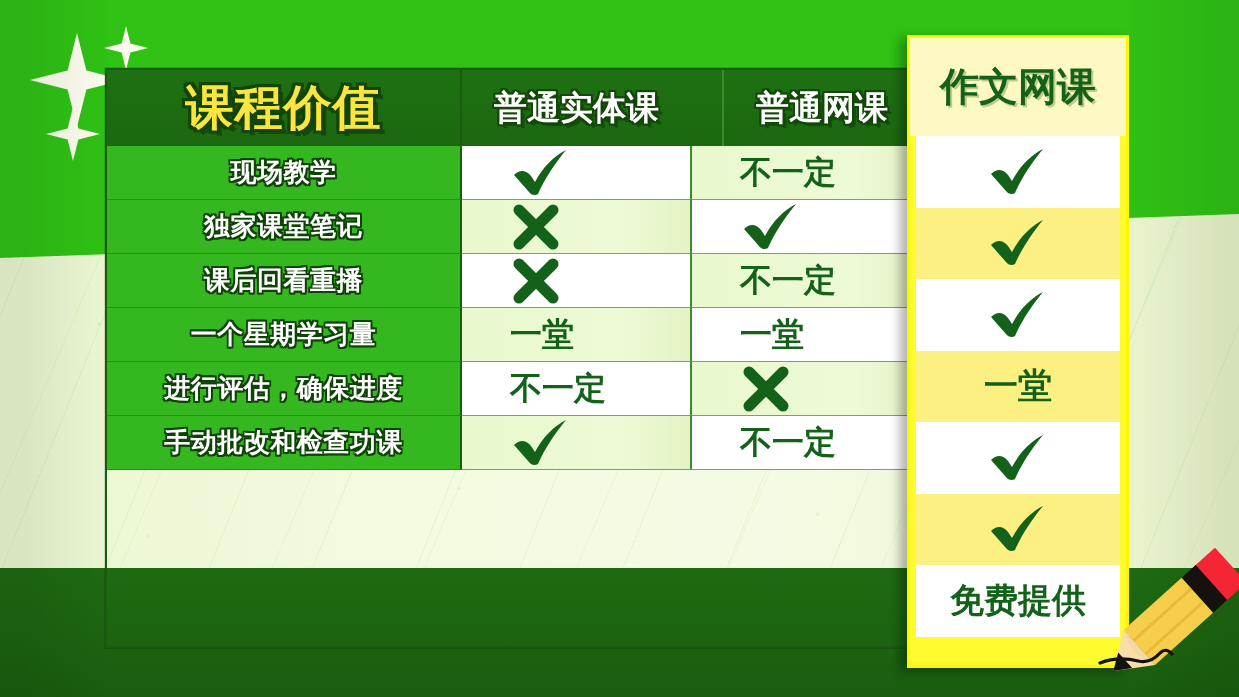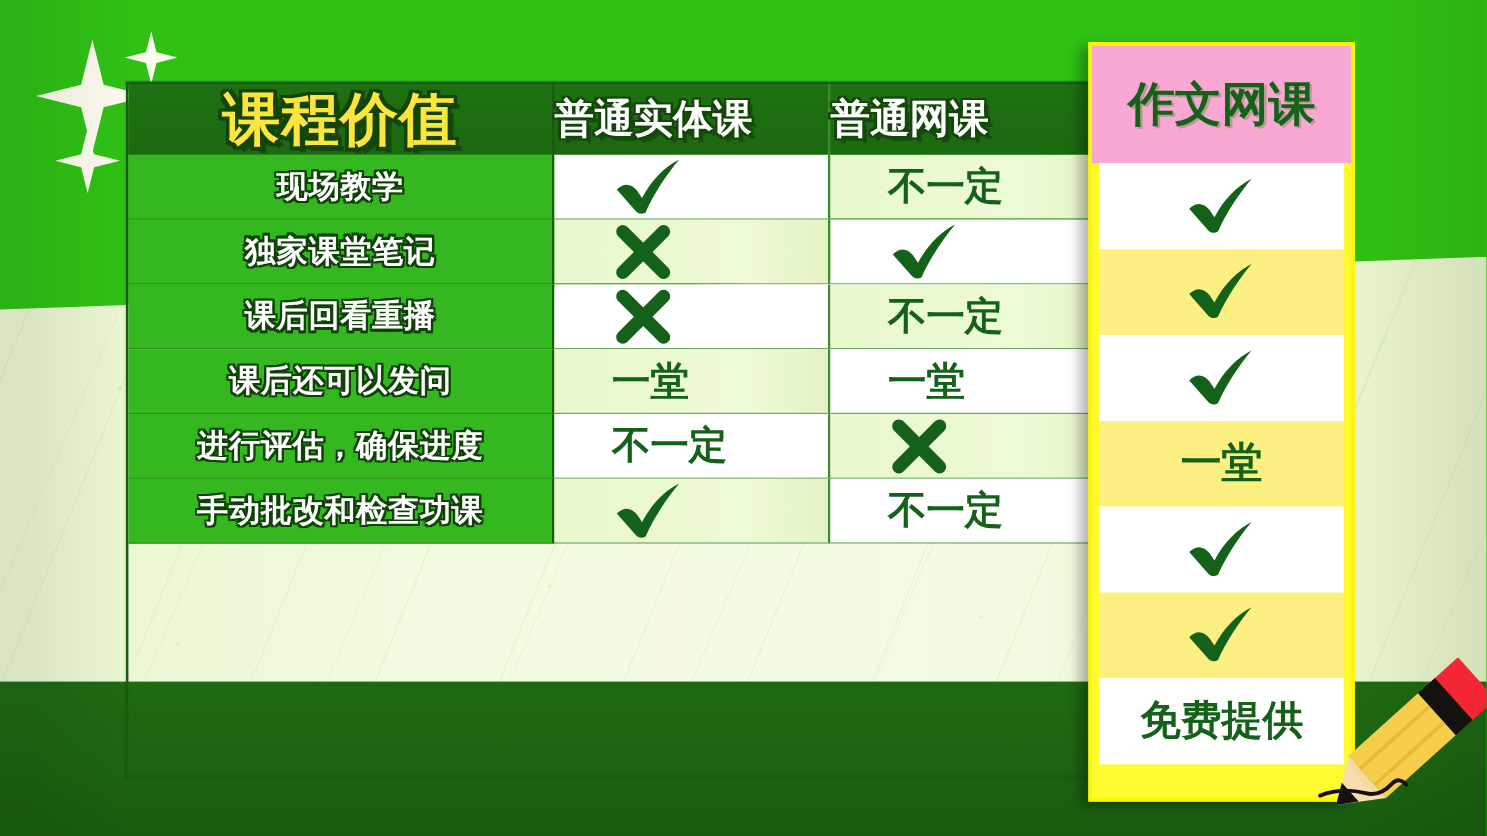--- a/index.html
+++ b/index.html
@@ -59,21 +59,21 @@
   .s3{left:46px;top:107px;width:54px;height:54px;
       clip-path:polygon(50% 0%,60% 40%,100% 50%,60% 60%,50% 100%,40% 60%,0% 50%,40% 40%);}
 
   
   #table{
     position:absolute;left:105px;top:68px;width:820px;height:580px;
     border:2px solid #1A5C0F;box-sizing:border-box;
     box-shadow:0 0 0 1px rgba(0,0,0,.12);
   }
   .trow{display:flex;width:100%;box-sizing:border-box;}
-  .hrow{height:59px;background:linear-gradient(180deg,#1E7112 0%,#1C6810 100%);}
+  .hrow{height:76px;background:linear-gradient(180deg,#1E7112 0%,#1C6810 100%);gap:32px;}
   .brow{height:54px;}
   .c0{width:355px;flex:0 0 355px;display:flex;align-items:center;justify-content:center;
       box-sizing:border-box;border-right:2px solid #1A5C0F;}
   .c1,.c2{width:230px;flex:0 0 230px;display:flex;align-items:center;justify-content:flex-start;
       box-sizing:border-box;font-family:Liberation Mono, monospace;}
   .c1{border-right:2px solid #3E8B2B;}
   .brow .c0{background:#35B81F;border-bottom:1px solid #2A8F19;}
   .brow .c1,.brow .c2{border-bottom:1px solid #6FA860;padding-left:48px;}
   .cell-w{background:#ffffff;}
   .cell-g{background:linear-gradient(90deg,#e9f8cd 0%,#edfad6 70%,#e4f3c4 100%);}
@@ -102,21 +102,21 @@
   .ctext{font-size:32px;font-weight:bold;color:#14621A;}
   .mark{display:inline-block;}
   .mark svg{display:block;}
 
   
   #hl{
     position:absolute;left:907px;top:35px;width:222px;height:633px;
     background:#FFFB2E;border:3px solid #FFF700;box-sizing:border-box;
     box-shadow:-7px 4px 10px rgba(0,0,0,.30);
   }
-  #hl-head{height:98px;display:flex;align-items:center;justify-content:center;background:#f9a8d4;}
+  #hl-head{height:98px;display:flex;align-items:center;justify-content:center;background:#fef9c3;}
   .hl-title{
     font-size:39px;font-weight:bold;color:#14611A;letter-spacing:0px;
     text-shadow:2px 2px 0 rgba(90,130,40,.38);
   }
   #hl-body{padding:0 6px 6px 6px;box-sizing:border-box;}
   .hrow2{height:71.5px;display:flex;align-items:center;justify-content:center;box-sizing:border-box;}
   .hl-w{background:#ffffff;}
   .hl-y{background:#FBF081;}
   .hl-text{font-size:34px;font-weight:bold;color:#14611A;}
 
@@ -204,21 +204,21 @@
               </g>
             </svg>
           </span>
         </div>
         <div class="c2 cell-g">
           <span class="ctext">不一定</span>
         </div>
       </div>
       <div class="trow brow">
         <div class="c0">
-          <span class="rlabel">课后还可以发问</span>
+          <span class="rlabel">一个星期学习量</span>
         </div>
         <div class="c1 cell-g">
           <span class="ctext">一堂</span>
         </div>
         <div class="c2 cell-w">
           <span class="ctext">一堂</span>
         </div>
       </div>
       <div class="trow brow">
         <div class="c0">

